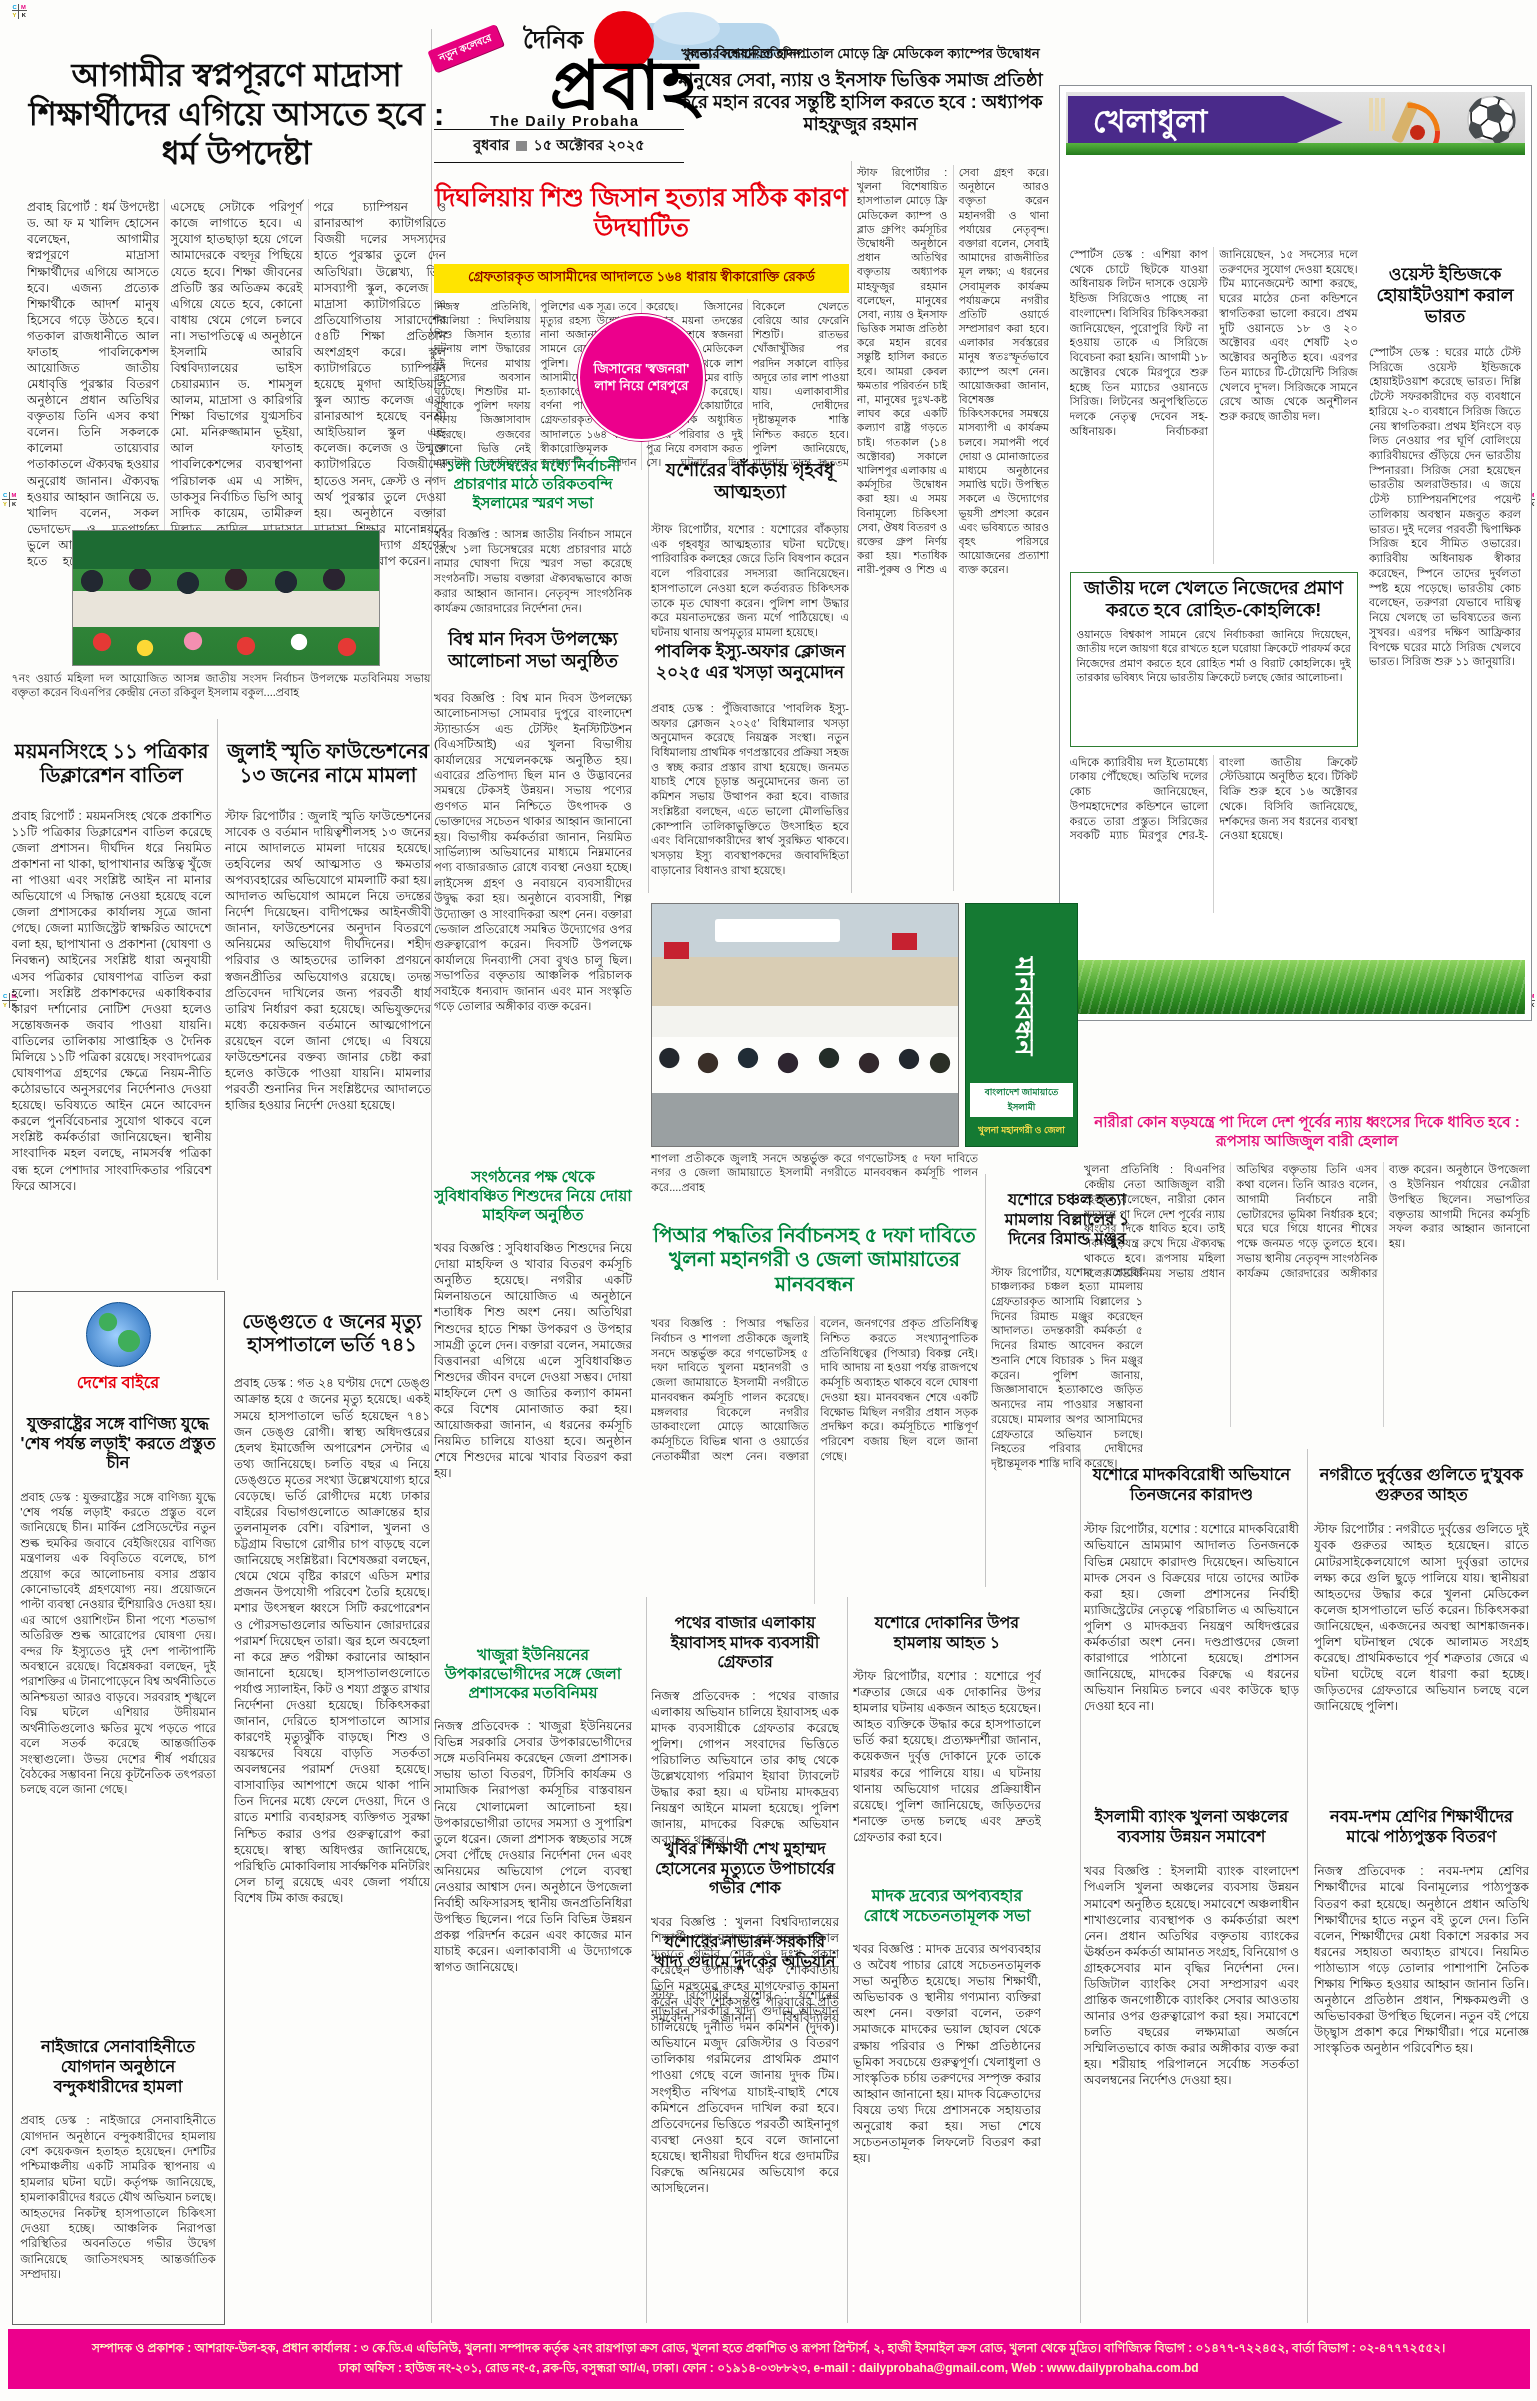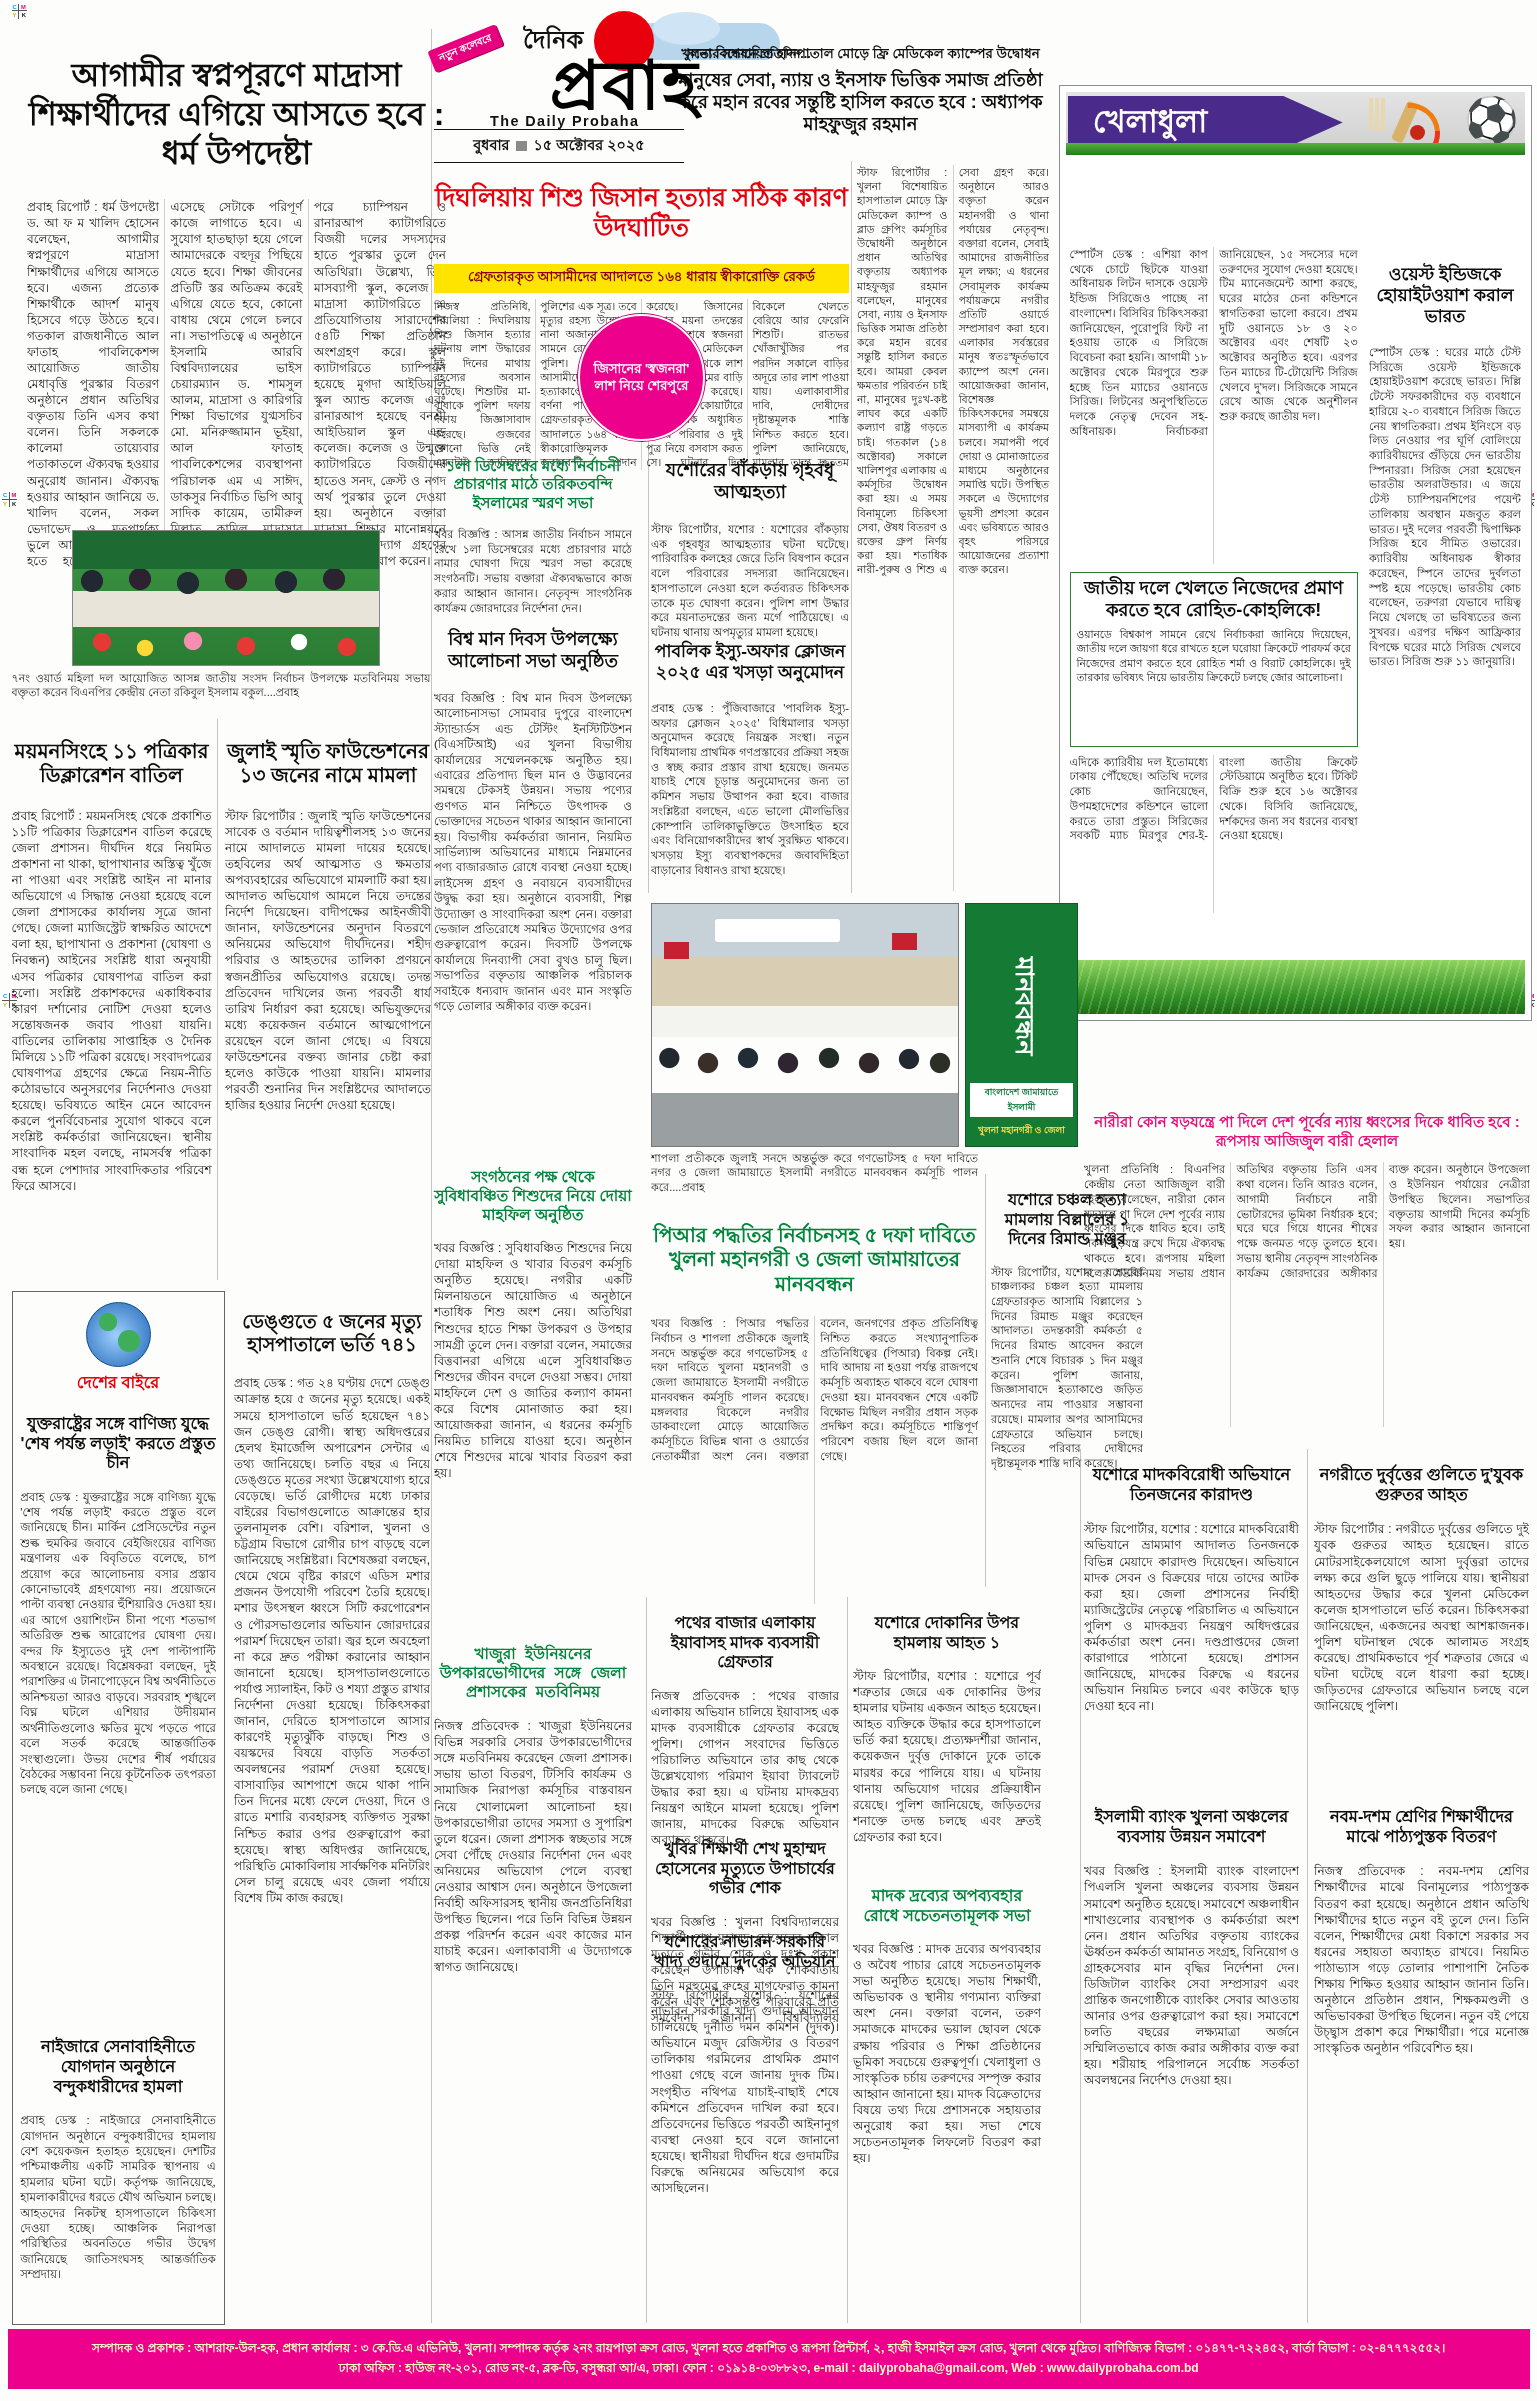--- a/index.html
+++ b/index.html
@@ -313,21 +313,21 @@
 <div class="abs" style="left:853px;top:1870px;width:188px;">
   <h3 class="hl green" style="font-size:16px;">মাদক দ্রব্যের অপব্যবহার রোধে সচেতনতামূলক সভা</h3>
   <div class="body" style="height:392px;margin-top:4.8px;">খবর বিজ্ঞপ্তি : মাদক দ্রব্যের অপব্যবহার ও অবৈধ পাচার রোধে সচেতনতামূলক সভা অনুষ্ঠিত হয়েছে। সভায় শিক্ষার্থী, অভিভাবক ও স্থানীয় গণ্যমান্য ব্যক্তিরা অংশ নেন। বক্তারা বলেন, তরুণ সমাজকে মাদকের ভয়াল ছোবল থেকে রক্ষায় পরিবার ও শিক্ষা প্রতিষ্ঠানের ভূমিকা সবচেয়ে গুরুত্বপূর্ণ। খেলাধুলা ও সাংস্কৃতিক চর্চায় তরুণদের সম্পৃক্ত করার আহ্বান জানানো হয়। মাদক বিক্রেতাদের বিষয়ে তথ্য দিয়ে প্রশাসনকে সহায়তার অনুরোধ করা হয়। সভা শেষে সচেতনতামূলক লিফলেট বিতরণ করা হয়।</div>
 </div>
 
 <div class="abs" style="left:434px;top:1153px;width:198px;">
   <h3 class="hl green" style="font-size:15.4px;">সংগঠনের পক্ষ থেকে সুবিধাবঞ্চিত শিশুদের নিয়ে দোয়া মাহফিল অনুষ্ঠিত</h3>
   <div class="body" style="height:396px;margin-top:5.8px;">খবর বিজ্ঞপ্তি : সুবিধাবঞ্চিত শিশুদের নিয়ে দোয়া মাহফিল ও খাবার বিতরণ কর্মসূচি অনুষ্ঠিত হয়েছে। নগরীর একটি মিলনায়তনে আয়োজিত এ অনুষ্ঠানে শতাধিক শিশু অংশ নেয়। অতিথিরা শিশুদের হাতে শিক্ষা উপকরণ ও উপহার সামগ্রী তুলে দেন। বক্তারা বলেন, সমাজের বিত্তবানরা এগিয়ে এলে সুবিধাবঞ্চিত শিশুদের জীবন বদলে দেওয়া সম্ভব। দোয়া মাহফিলে দেশ ও জাতির কল্যাণ কামনা করে বিশেষ মোনাজাত করা হয়। আয়োজকরা জানান, এ ধরনের কর্মসূচি নিয়মিত চালিয়ে যাওয়া হবে। অনুষ্ঠান শেষে শিশুদের মাঝে খাবার বিতরণ করা হয়।</div>
 </div>
 <div class="abs" style="left:434px;top:1631px;width:198px;">
-  <h3 class="hl green" style="font-size:15.4px;font-family:Liberation Mono, monospace;">খাজুরা ইউনিয়নের উপকারভোগীদের সঙ্গে জেলা প্রশাসকের মতবিনিময়</h3>
+  <h3 class="hl green" style="font-size:15.4px;">খাজুরা ইউনিয়নের উপকারভোগীদের সঙ্গে জেলা প্রশাসকের মতবিনিময়</h3>
   <div class="body" style="height:611px;margin-top:5.8px;">নিজস্ব প্রতিবেদক : খাজুরা ইউনিয়নের বিভিন্ন সরকারি সেবার উপকারভোগীদের সঙ্গে মতবিনিময় করেছেন জেলা প্রশাসক। সভায় ভাতা বিতরণ, টিসিবি কার্যক্রম ও সামাজিক নিরাপত্তা কর্মসূচির বাস্তবায়ন নিয়ে খোলামেলা আলোচনা হয়। উপকারভোগীরা তাদের সমস্যা ও সুপারিশ তুলে ধরেন। জেলা প্রশাসক স্বচ্ছতার সঙ্গে সেবা পৌঁছে দেওয়ার নির্দেশনা দেন এবং অনিয়মের অভিযোগ পেলে ব্যবস্থা নেওয়ার আশ্বাস দেন। অনুষ্ঠানে উপজেলা নির্বাহী অফিসারসহ স্থানীয় জনপ্রতিনিধিরা উপস্থিত ছিলেন। পরে তিনি বিভিন্ন উন্নয়ন প্রকল্প পরিদর্শন করেন এবং কাজের মান যাচাই করেন। এলাকাবাসী এ উদ্যোগকে স্বাগত জানিয়েছে।</div>
 </div>
 
 <div class="abs" id="footer">
   <div>সম্পাদক ও প্রকাশক : আশরাফ-উল-হক, প্রধান কার্যালয় : ৩ কে.ডি.এ এভিনিউ, খুলনা। সম্পাদক কর্তৃক ২নং রায়পাড়া ক্রস রোড, খুলনা হতে প্রকাশিত ও রূপসা প্রিন্টার্স, ২, হাজী ইসমাইল ক্রস রোড, খুলনা থেকে মুদ্রিত। বাণিজ্যিক বিভাগ : ০১৪৭৭-৭২২৪৫২, বার্তা বিভাগ : ০২-৪৭৭৭২৫৫২।</div>
   <div>ঢাকা অফিস : হাউজ নং-২০১, রোড নং-৫, ব্লক-ডি, বসুন্ধরা আ/এ, ঢাকা। ফোন : ০১৯১৪-০৩৮৮২৩, e-mail : dailyprobaha@gmail.com, Web : www.dailyprobaha.com.bd</div>
 </div>
 
 
 </body></html>

